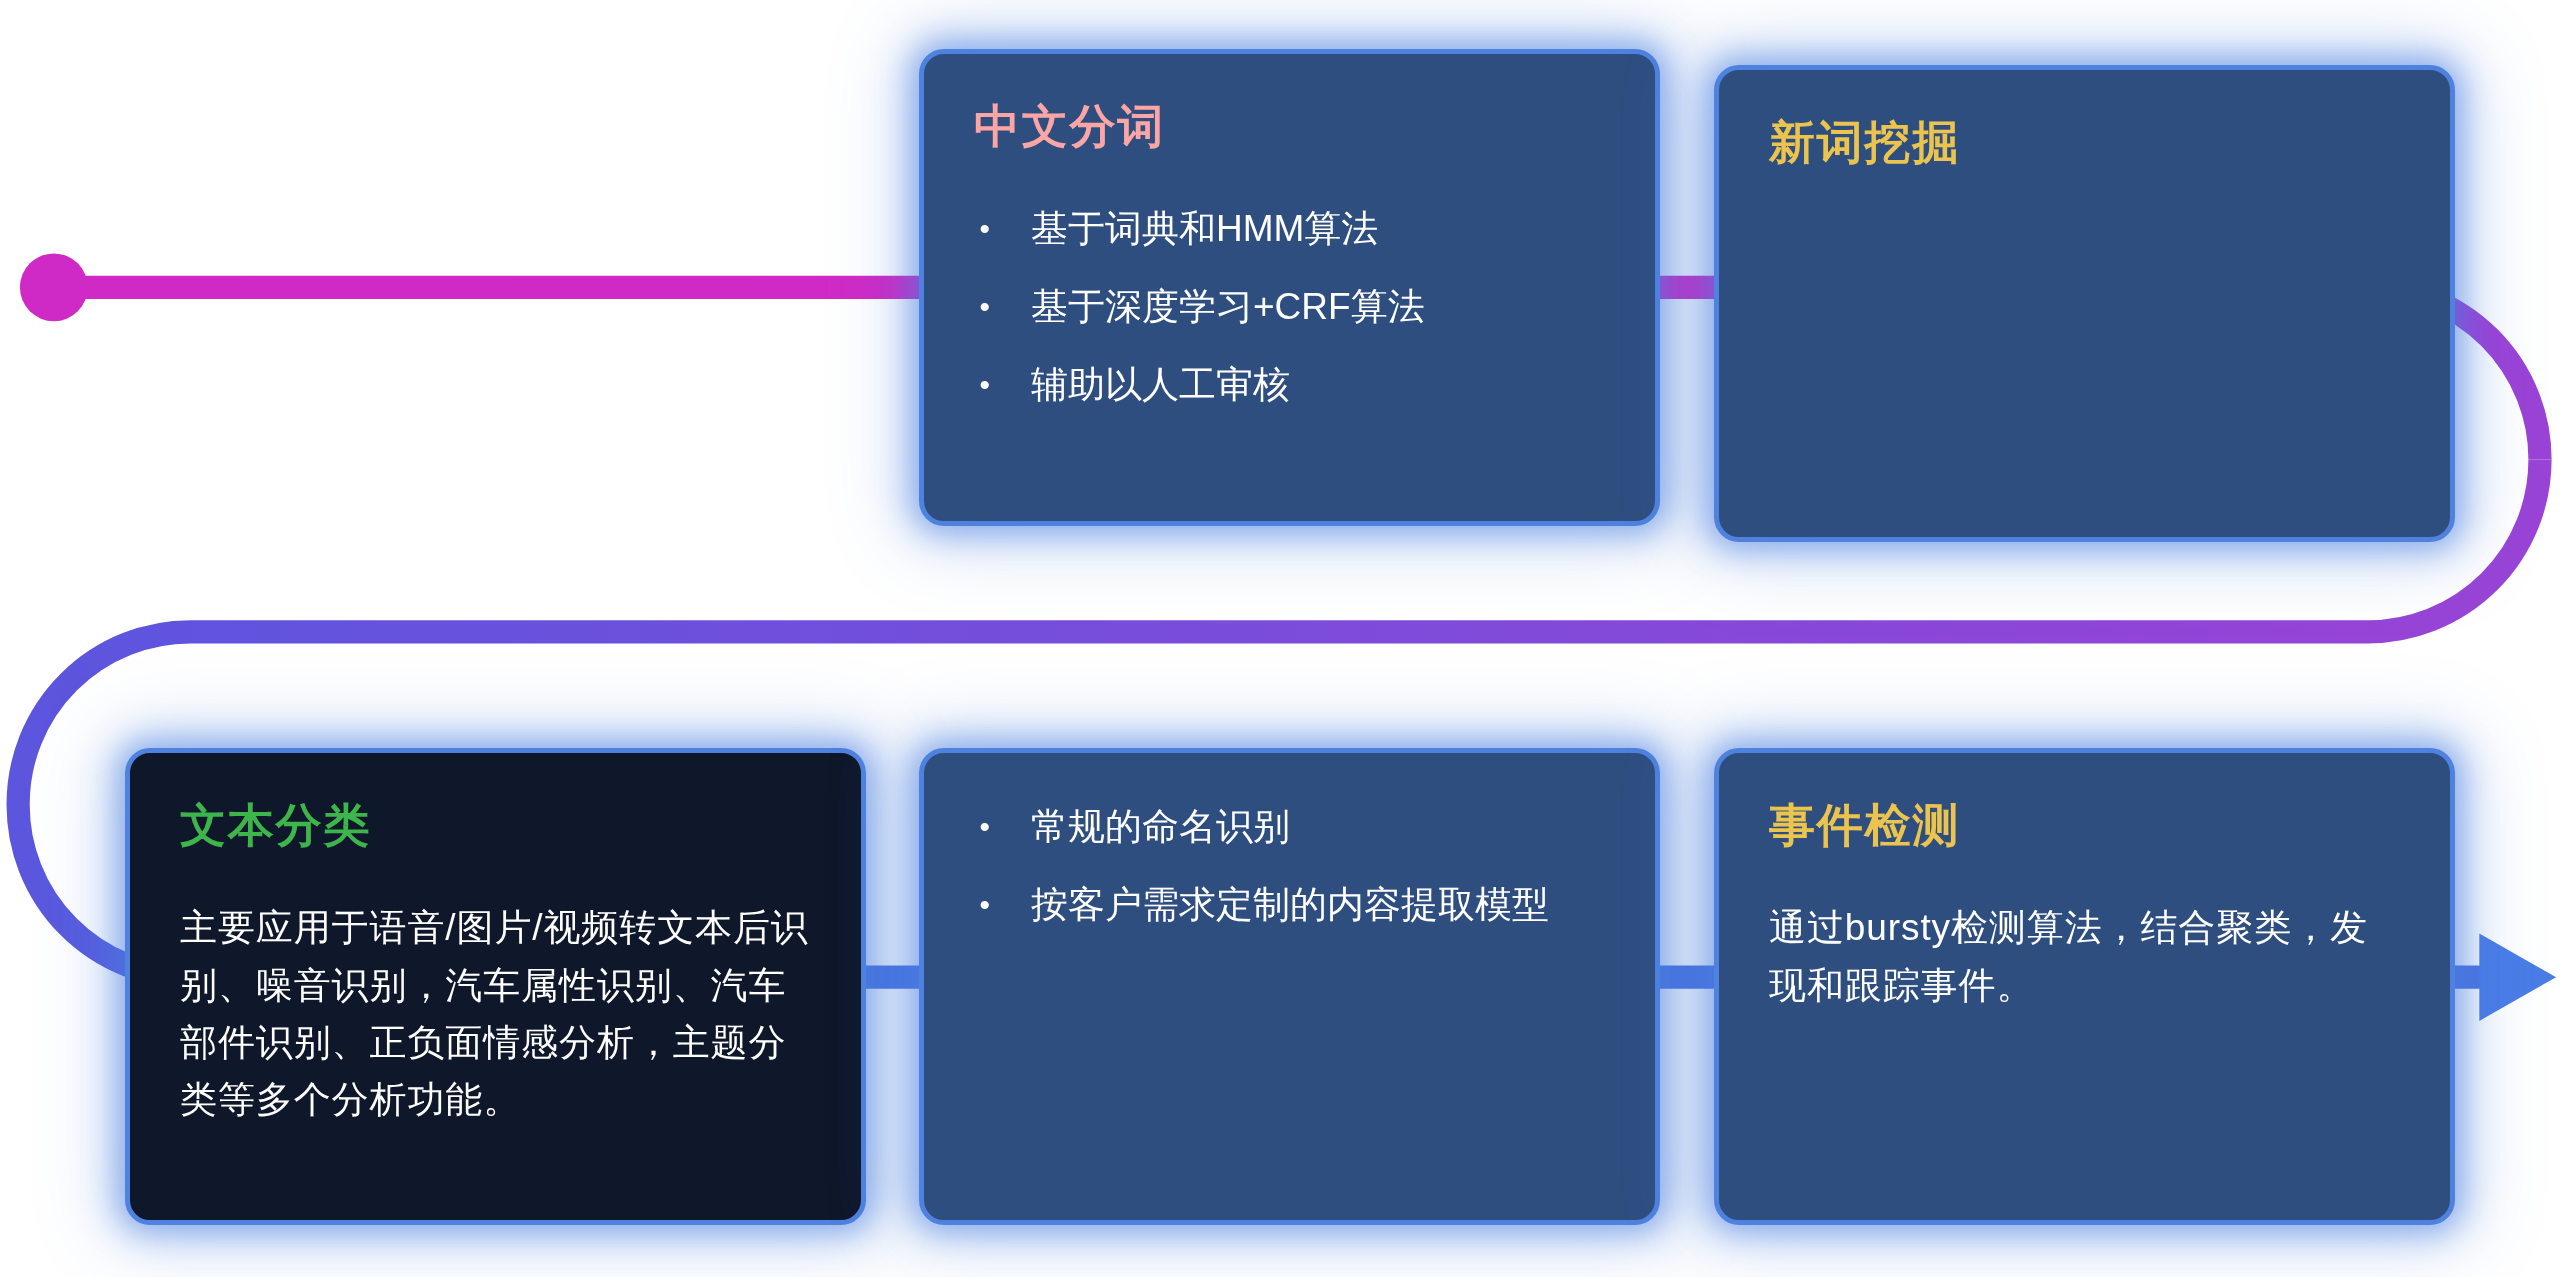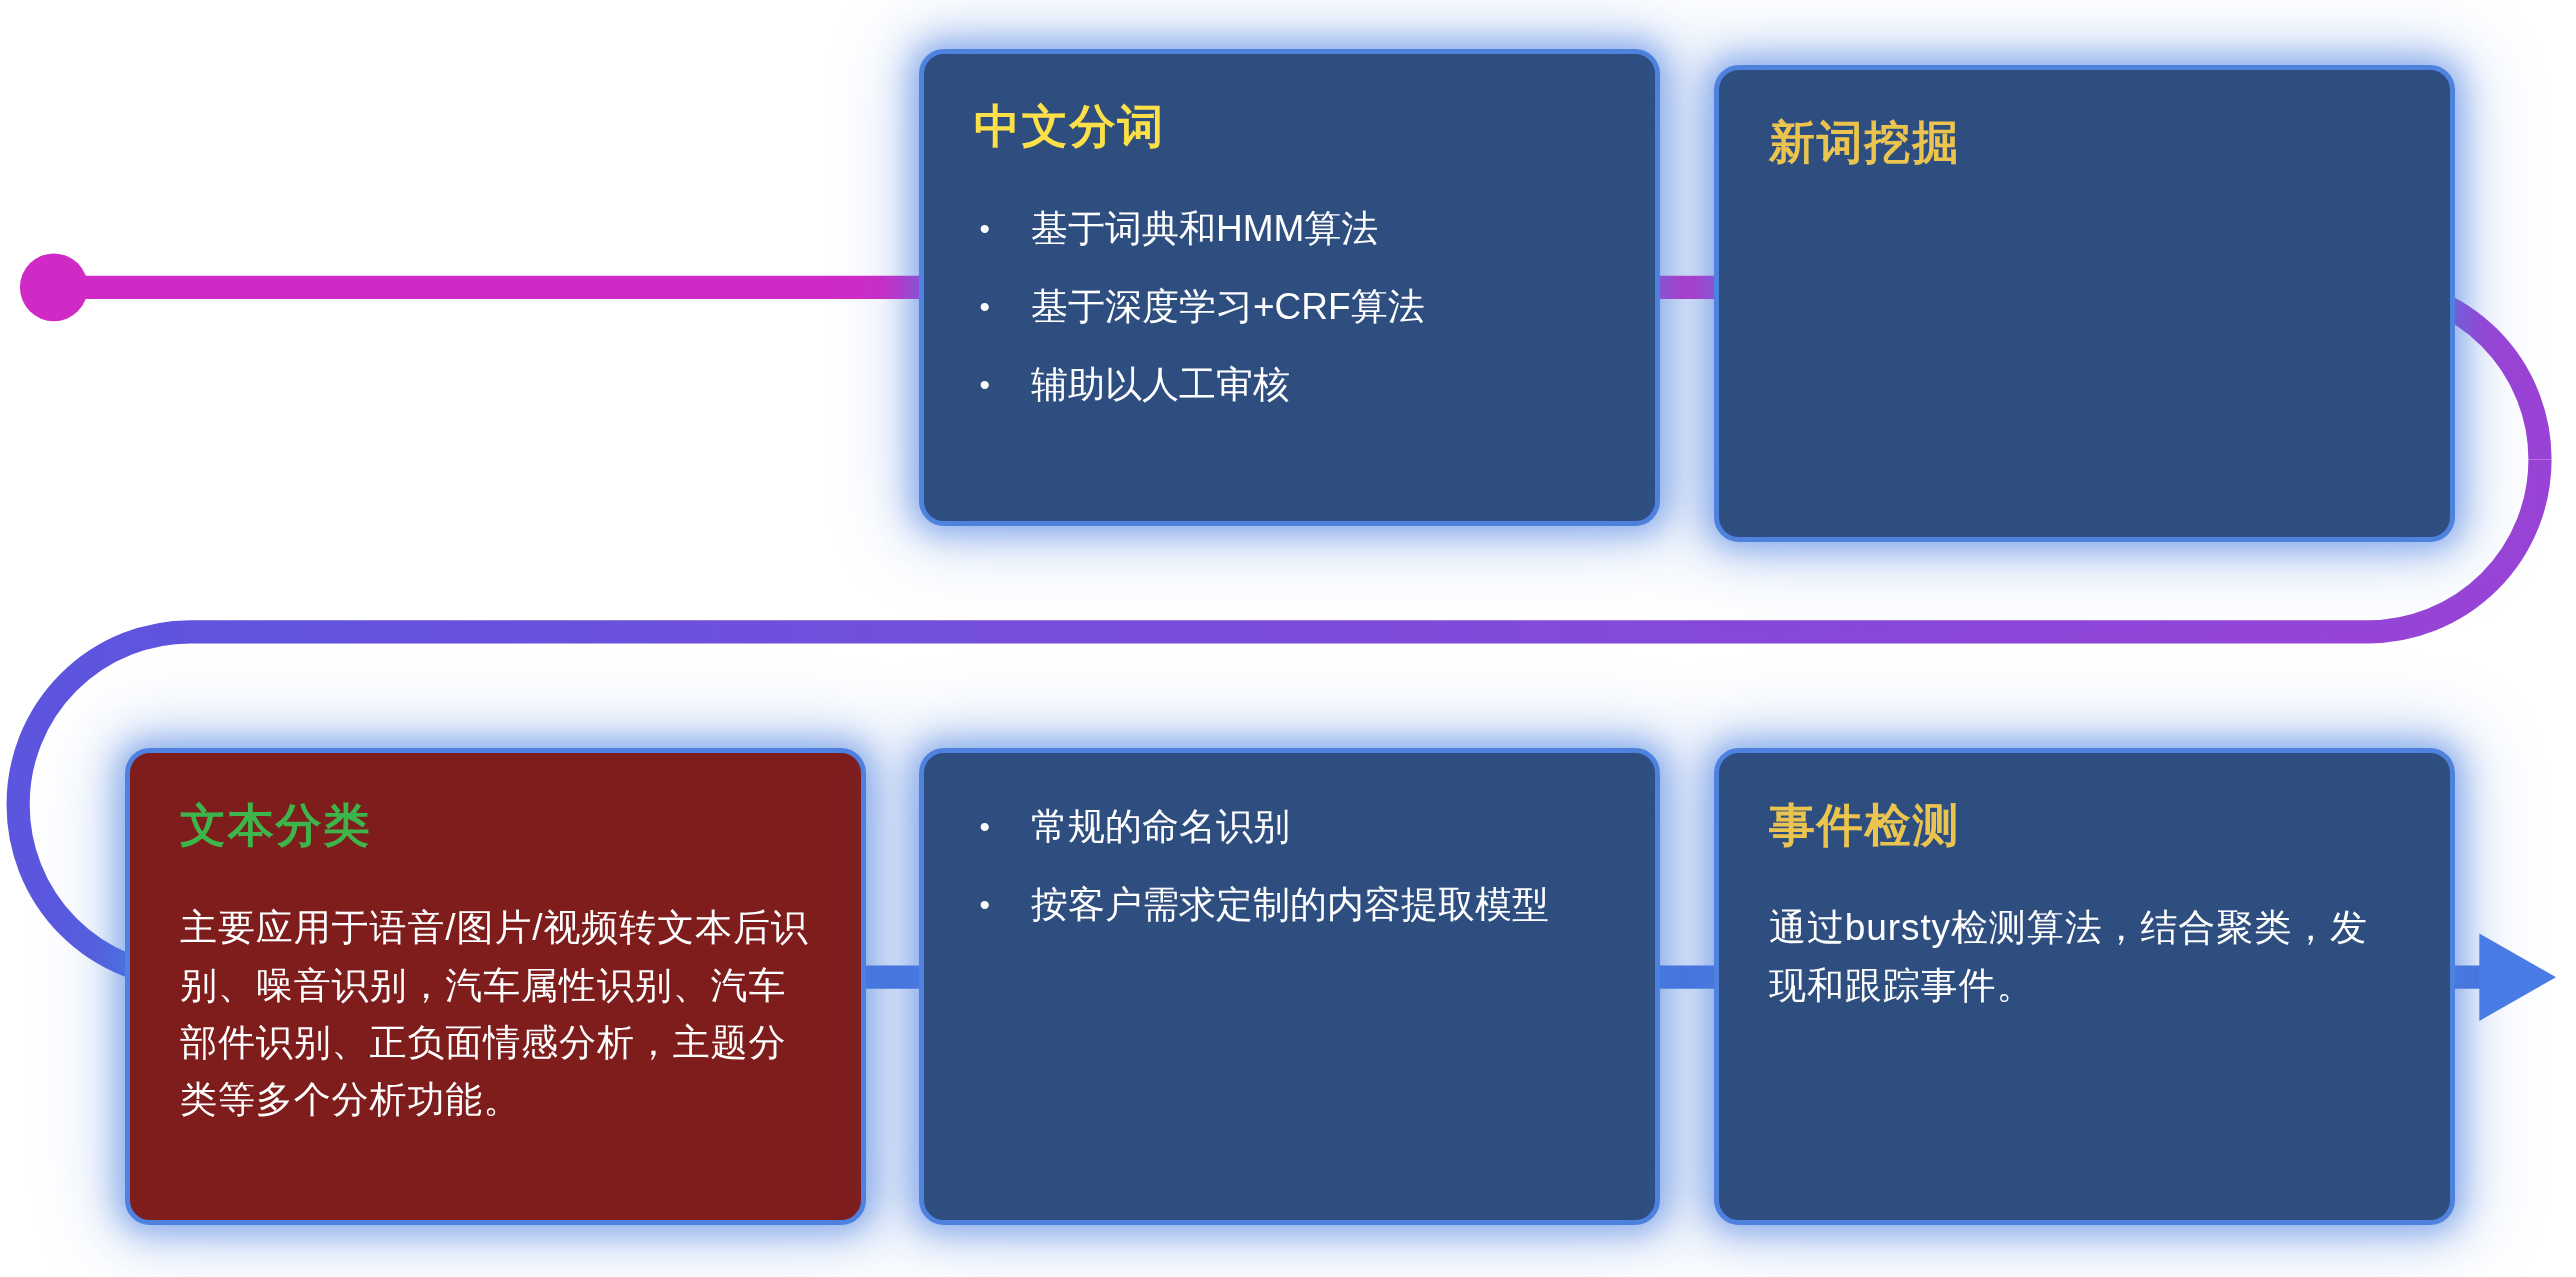--- a/index.html
+++ b/index.html
@@ -108,42 +108,42 @@
     <path d="M 60 322 L 2653 322 A 193 193 0 0 1 2846 515" fill="none" stroke="url(#gradTop)" stroke-width="26"></path>
     <path d="M 2846 515 A 193 193 0 0 1 2653 708 L 213 708 A 193 193 0 0 0 20 901" fill="none" stroke="url(#gradMid)" stroke-width="26"></path>
     <path d="M 20 901 A 193 193 0 0 0 213 1095 L 2792 1095" fill="none" stroke="url(#gradBot)" stroke-width="26"></path>
 
     <circle cx="60" cy="322" r="38" data-style-bind="fill:flow_path.colors.magenta" style="fill: rgb(208, 42, 198);"></circle>
     <polygon points="2778,1046 2778,1144 2864,1095" data-style-bind="fill:flow_path.colors.arrow" style="fill: rgb(75, 124, 230);"></polygon>
   </svg>
 
 
   <section class="card c2" data-style-bind="background-color:card_style.background;border-color:card_style.border;color:card_style.text" style="background-color: rgb(47, 78, 128); border-color: rgb(78, 130, 222); color: rgb(255, 255, 255);">
-    <h2 class="card-title" data-style-bind="color:cards.1.title_color" style="color: #fde047;">中文分词</h2>
+    <h2 class="card-title" data-style-bind="color:cards.1.title_color" style="color: #fca5a5;">中文分词</h2>
     <ul class="card-bullets">
       <li class="bullet">
         <span class="bullet-dot">•</span>
         <span class="bullet-text">基于词典和HMM算法</span>
       </li>
       <li class="bullet">
         <span class="bullet-dot">•</span>
         <span class="bullet-text">基于深度学习+CRF算法</span>
       </li>
       <li class="bullet">
         <span class="bullet-dot">•</span>
         <span class="bullet-text">辅助以人工审核</span>
       </li>
     </ul>
   </section>
 
   <section class="card c3" data-style-bind="background-color:card_style.background;border-color:card_style.border;color:card_style.text" style="background-color: rgb(47, 78, 128); border-color: rgb(78, 130, 222); color: rgb(255, 255, 255); margin-top: 16px;">
     <h2 class="card-title" data-style-bind="color:cards.2.title_color" style="color: rgb(234, 196, 78);">新词挖掘</h2>
   </section>
 
-  <section class="card c4" data-style-bind="background-color:card_style.background;border-color:card_style.border;color:card_style.text" style="background-color: #7f1d1d; border-color: rgb(78, 130, 222); color: rgb(255, 255, 255);">
+  <section class="card c4" data-style-bind="background-color:card_style.background;border-color:card_style.border;color:card_style.text" style="background-color: #0f172a; border-color: rgb(78, 130, 222); color: rgb(255, 255, 255);">
     <h2 class="card-title" data-style-bind="color:cards.3.title_color" style="color: rgb(61, 181, 75);">文本分类</h2>
     <p class="card-body">主要应用于语音/图片/视频转文本后识别、噪音识别，汽车属性识别、汽车部件识别、正负面情感分析，主题分类等多个分析功能。</p>
   </section>
 
   <section class="card c5" data-style-bind="background-color:card_style.background;border-color:card_style.border;color:card_style.text" style="background-color: rgb(47, 78, 128); border-color: rgb(78, 130, 222); color: rgb(255, 255, 255);">
     <ul class="card-bullets">
       <li class="bullet">
         <span class="bullet-dot">•</span>
         <span class="bullet-text">常规的命名识别</span>
       </li>

